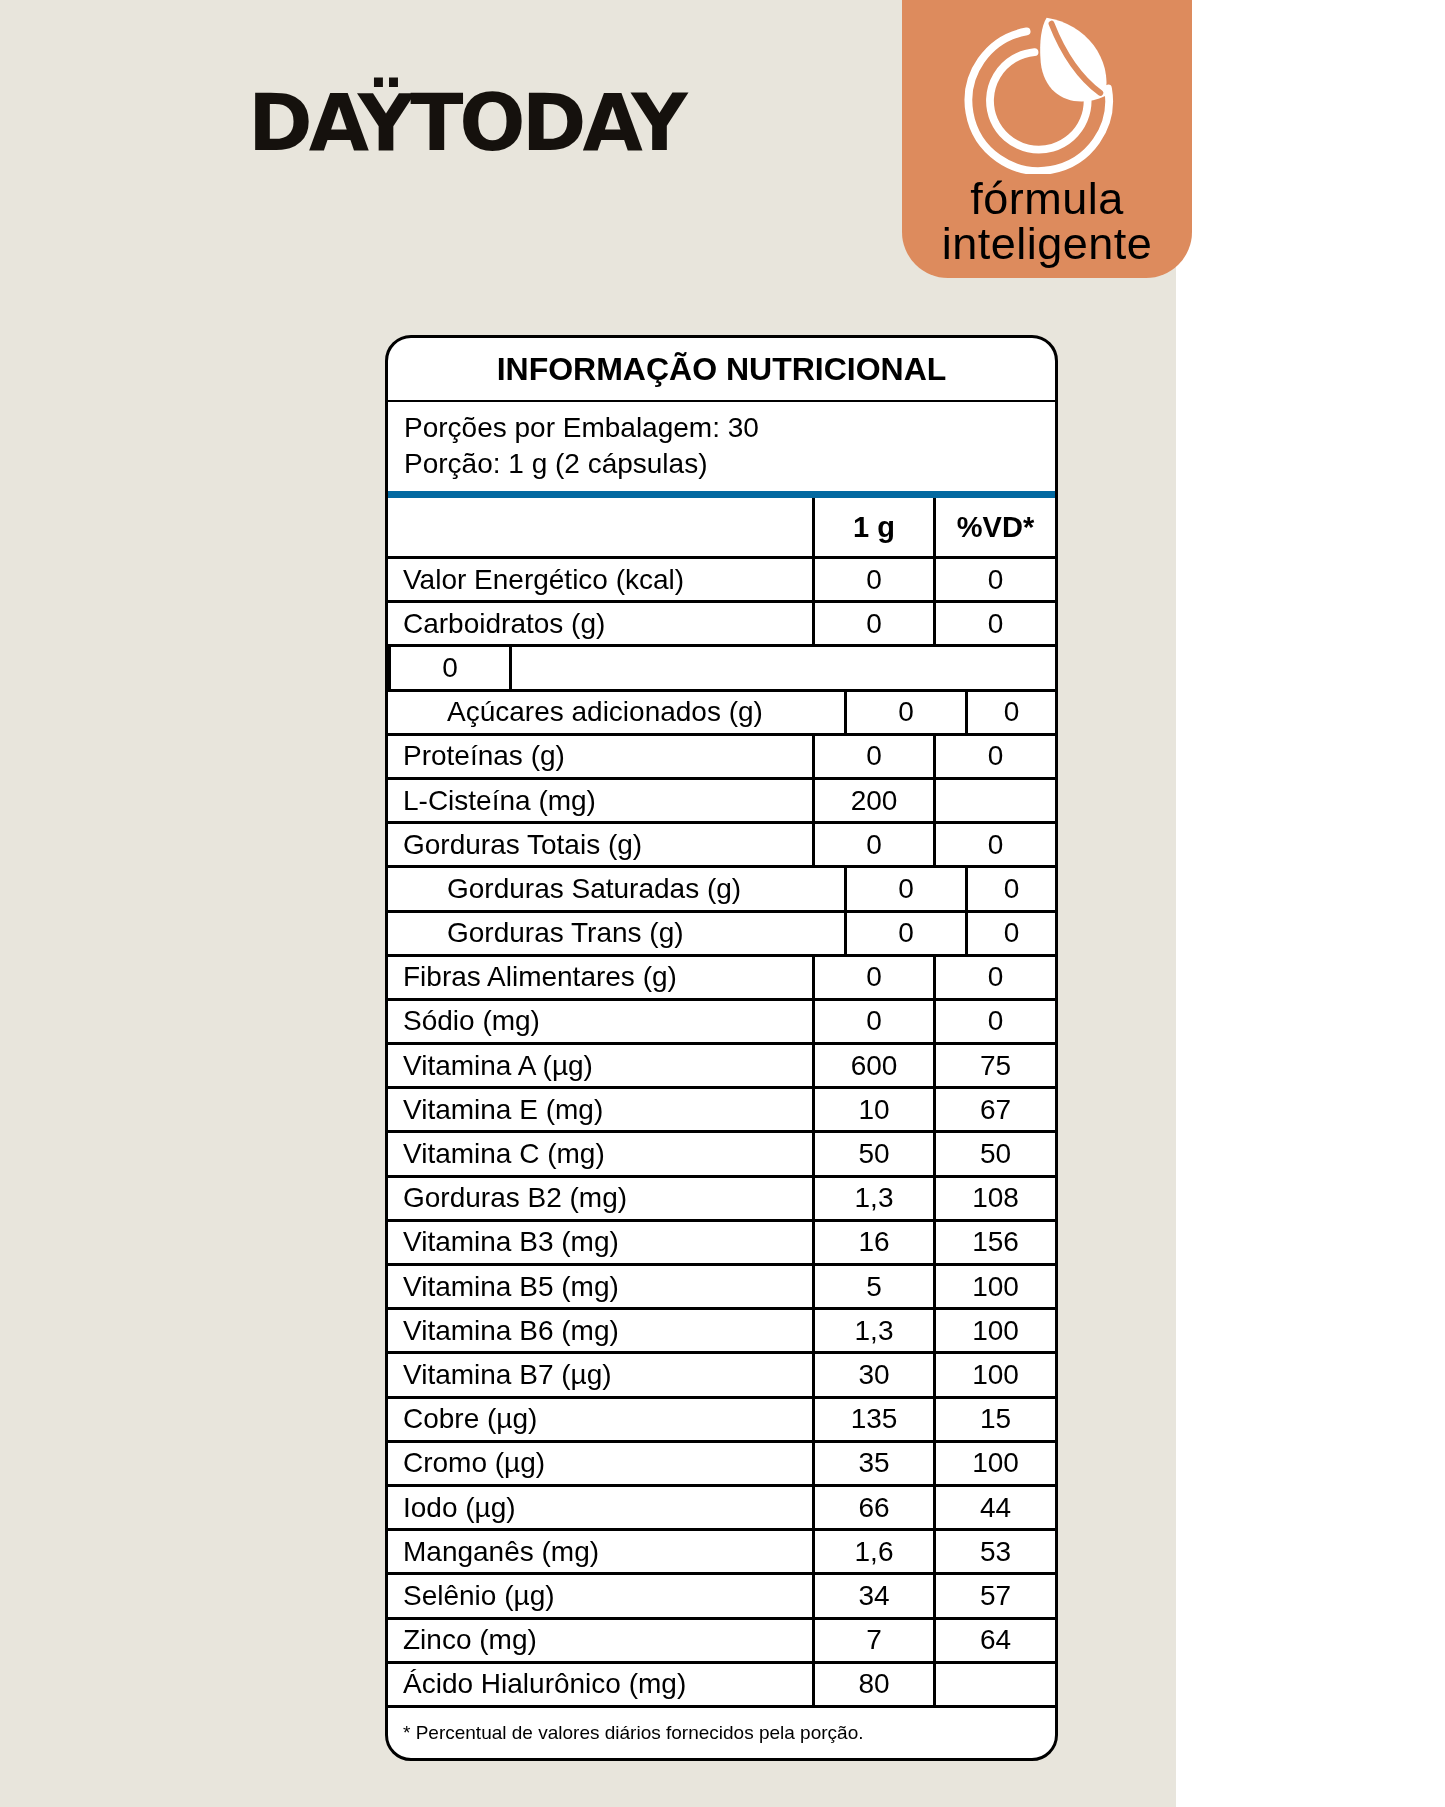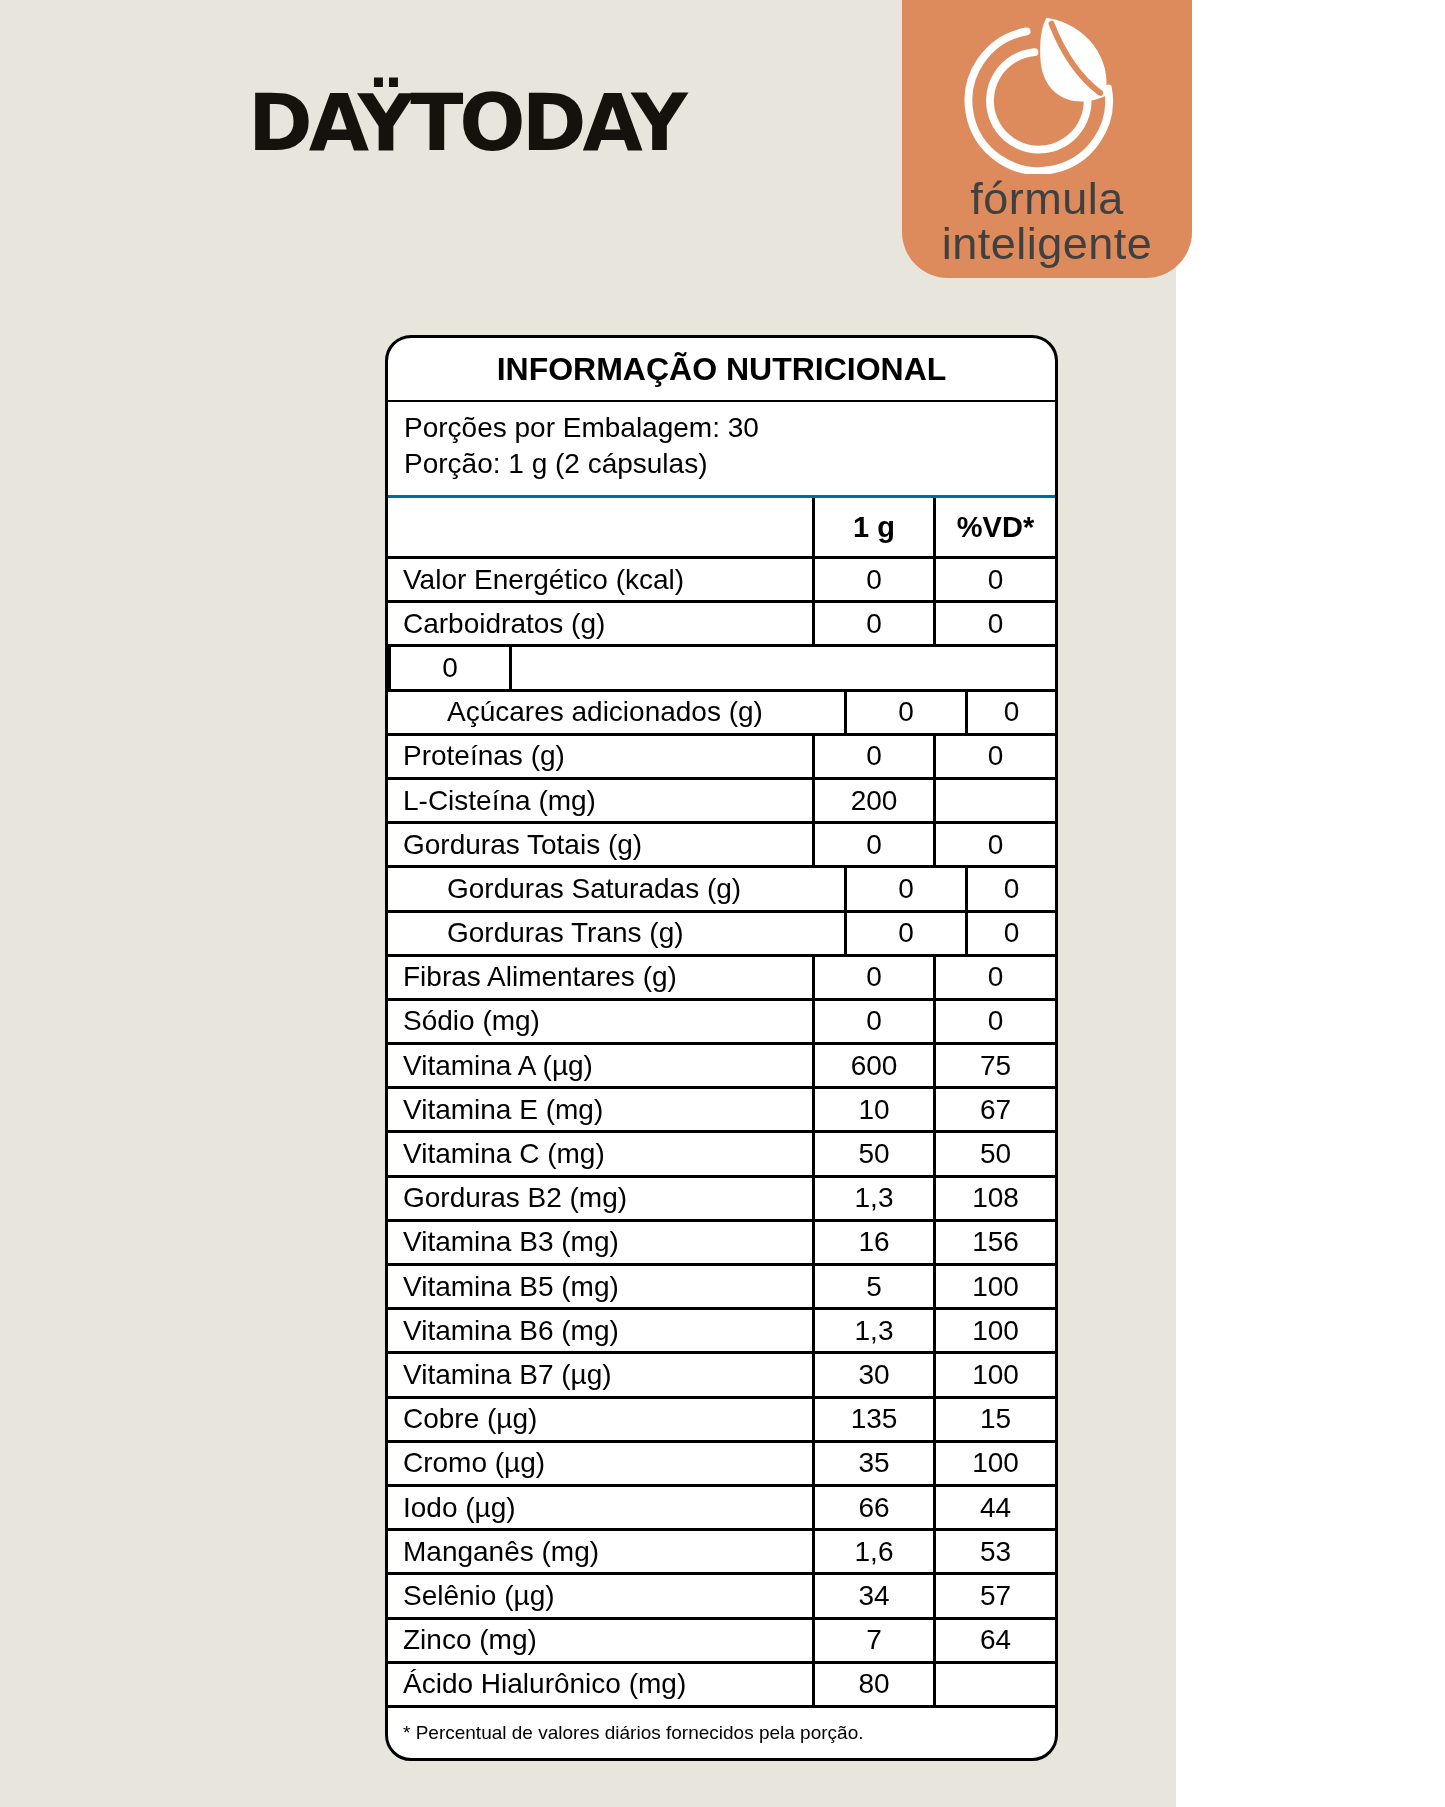--- a/index.html
+++ b/index.html
@@ -14,35 +14,35 @@
     letter-spacing:-4px;color:#15110d;white-space:nowrap;
   }
 
   
   .badge{
     position:absolute;left:902px;top:0;width:290px;height:278px;
     background:#DD8B5D;border-radius:0 0 46px 46px;box-sizing:border-box;
   }
   .badge-icon{position:absolute;top:8px;left:50%;transform:translateX(-52%);width:166px;height:166px;}
   .badge-text{position:absolute;top:176px;left:0;width:100%;text-align:center;
-    color:#404040;font-size:45px;line-height:45px;letter-spacing:0.5px;}
+    color:#000000;font-size:45px;line-height:45px;letter-spacing:0.5px;}
 
   
   .table-box{
     position:absolute;left:385px;top:335px;width:673px;height:1426px;
     background:#fff;border:3px solid #000;border-radius:26px;
     box-sizing:border-box;display:flex;flex-direction:column;color:#000;
   }
   .table-box *{box-sizing:border-box;}
   .t-title{
     flex:0 0 64px;display:flex;align-items:center;justify-content:center;
     font-weight:bold;font-size:32px;border-bottom:2px solid #000;
   }
   .t-serving{
-    flex:0 0 96px;border-bottom:3px solid #0369a1;
+    flex:0 0 96px;border-bottom:7px solid #0369a1;
     padding:8px 0 0 16px;font-size:28px;line-height:36px;
   }
   .t-header{flex:0 0 58px;display:flex;font-weight:bold;font-size:29px;justify-content:flex-end;}
   .c-label{flex:0 0 424px;display:flex;align-items:center;padding-left:15px;}
   .c-label.ind{padding-left:27px;margin-left:32px;}
   .c-amount{flex:0 0 121px;border-left:3px solid #000;display:flex;align-items:center;justify-content:center;}
   .c-dv{flex:1;border-left:3px solid #000;display:flex;align-items:center;justify-content:center;}
   .t-rows{flex:1;display:flex;flex-direction:column;font-size:28px;}
   .t-row{flex:1;display:flex;border-top:3px solid #000;justify-content:flex-end;}
   .t-foot{

